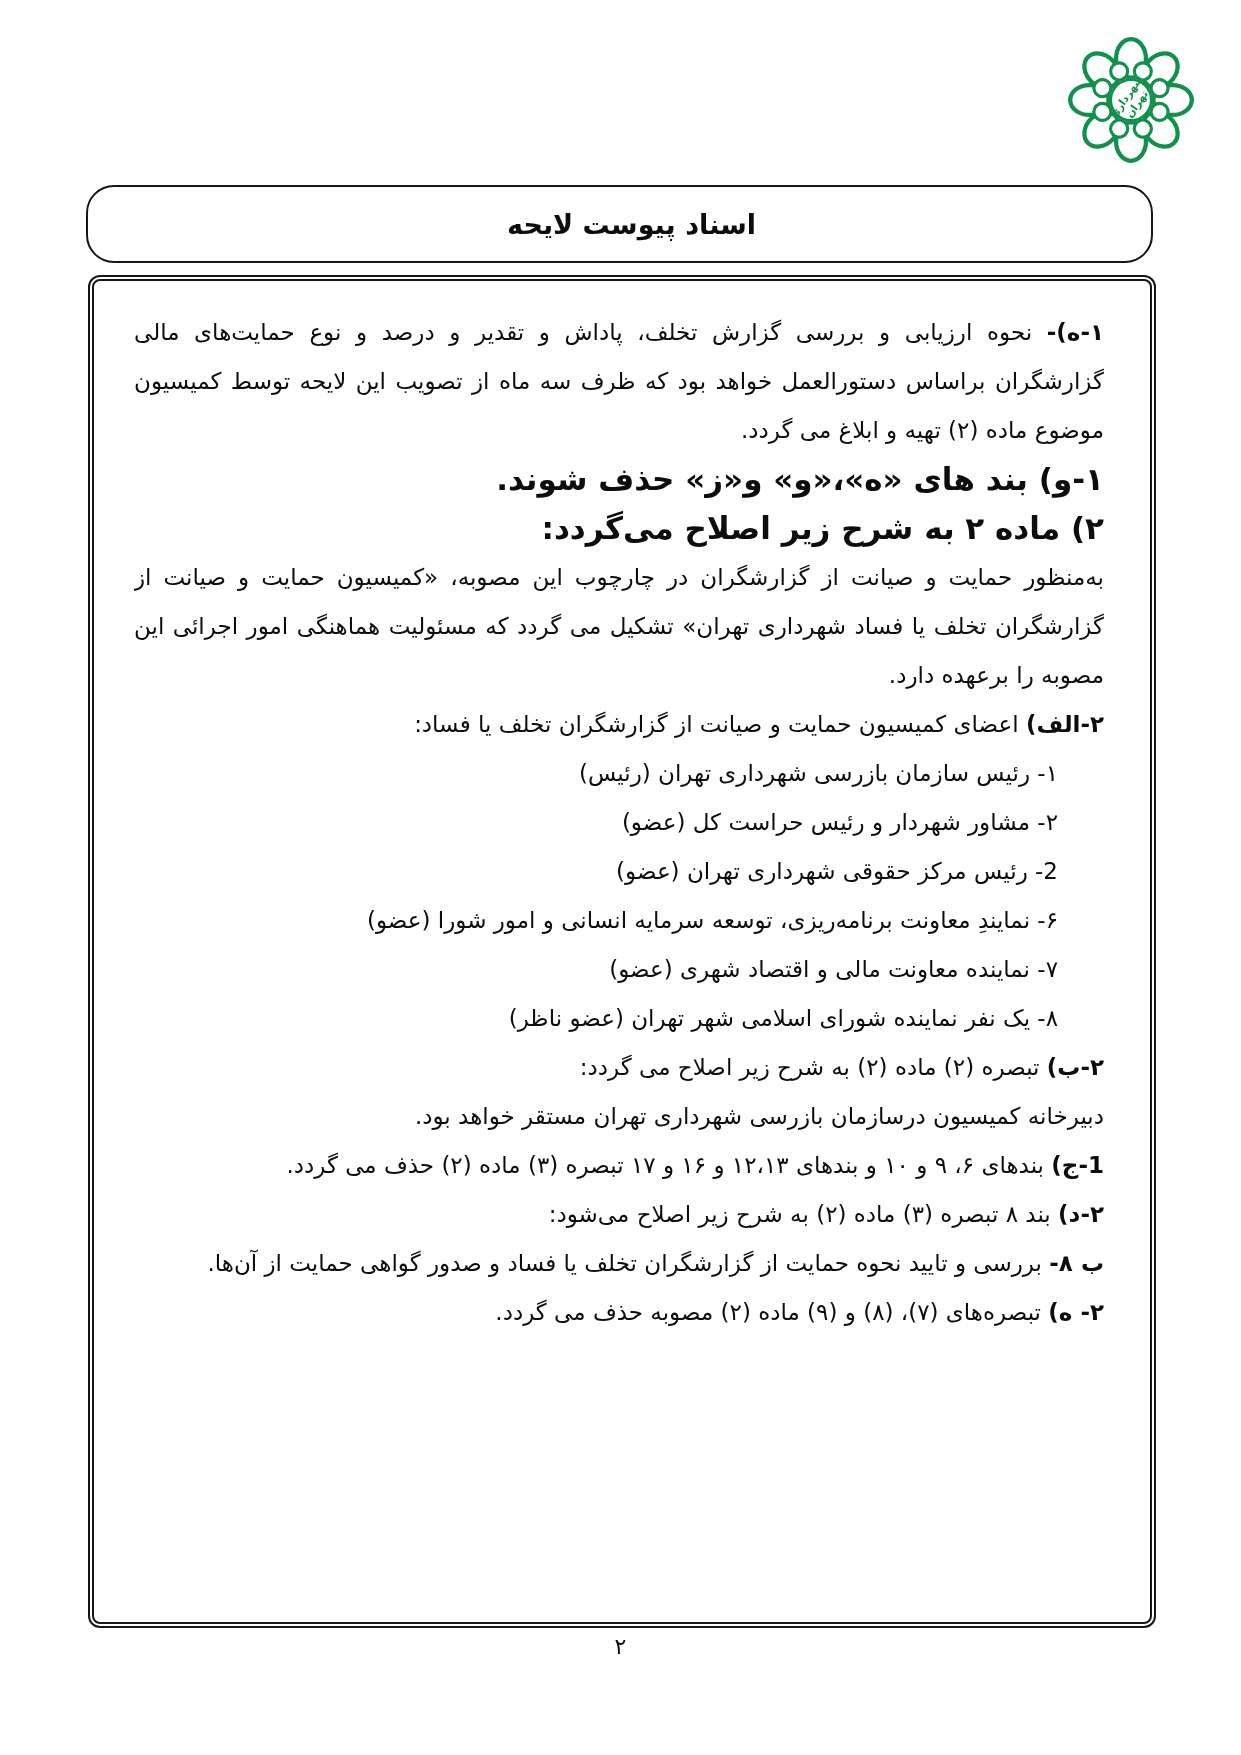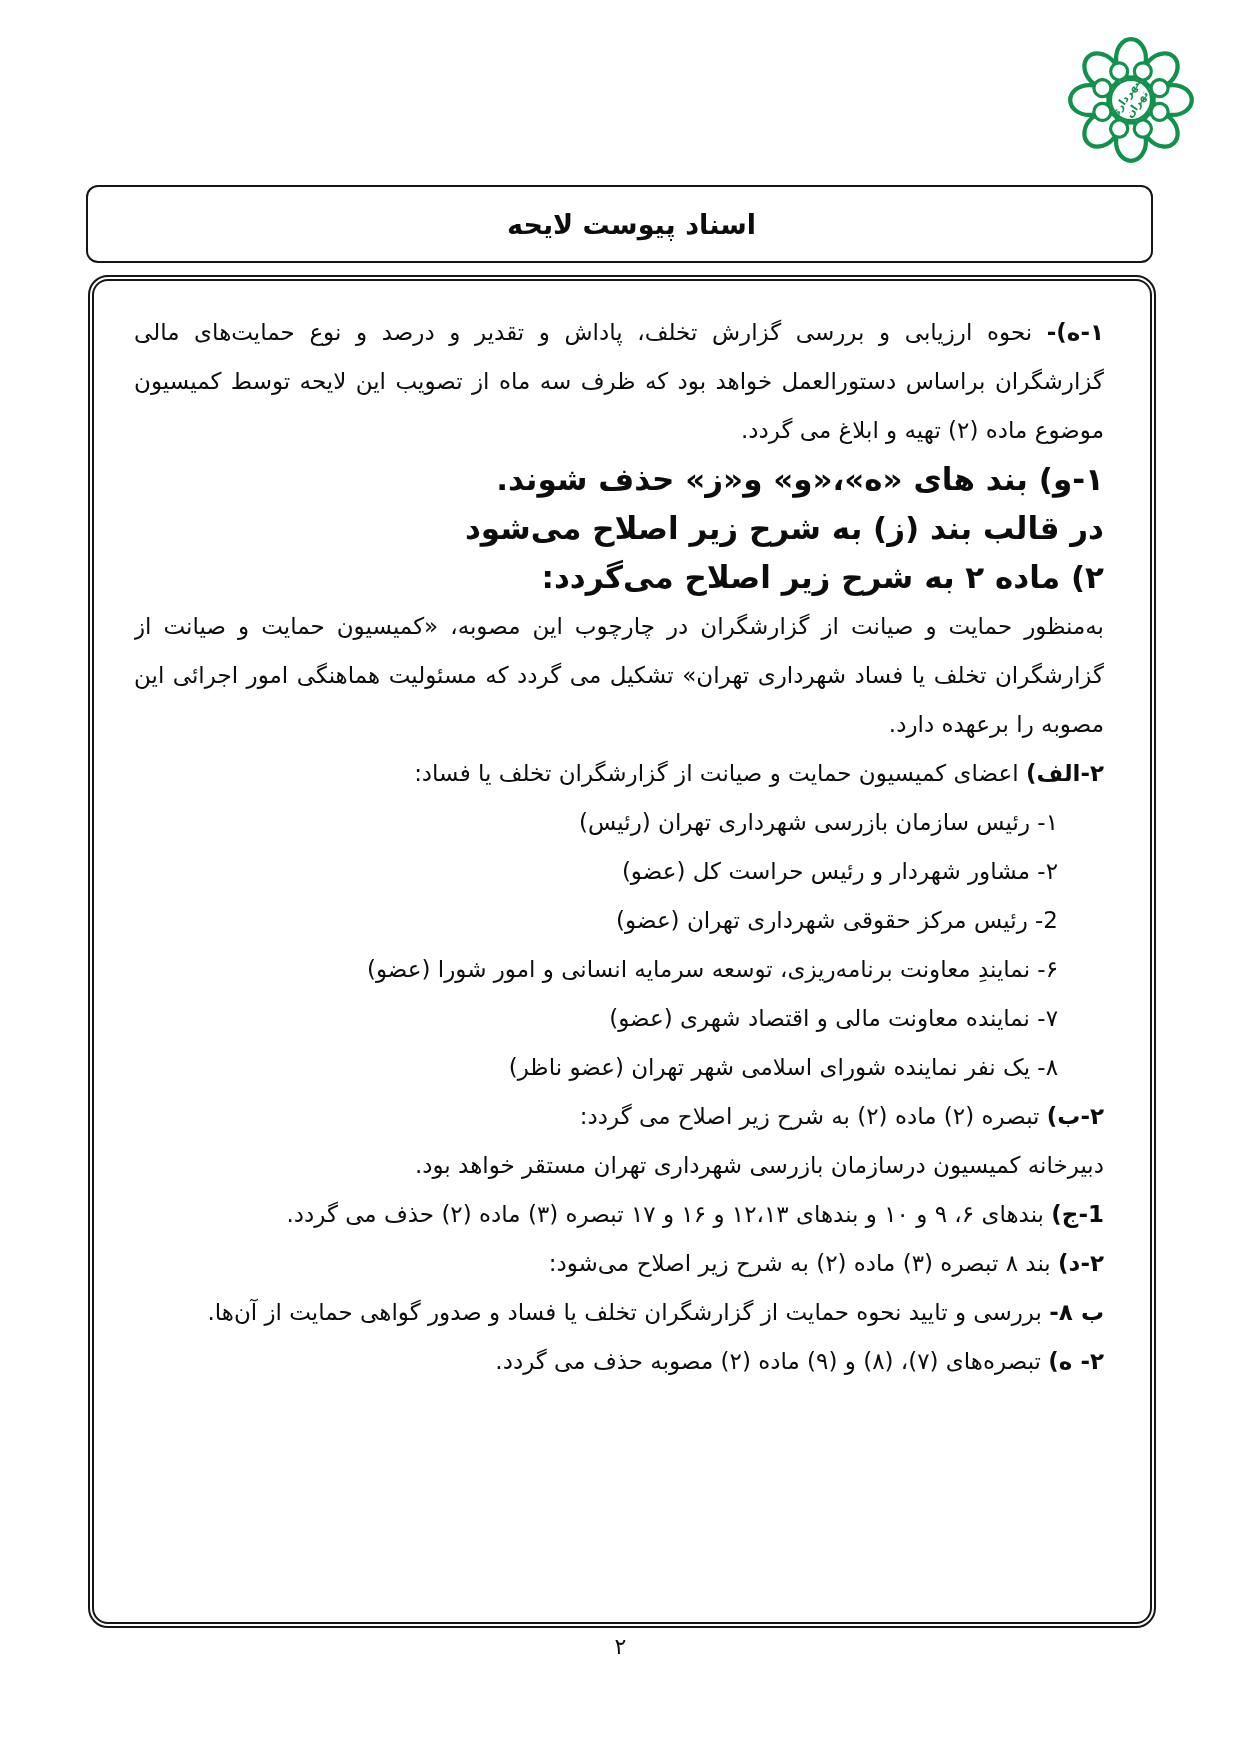--- a/index.html
+++ b/index.html
@@ -6,29 +6,29 @@
   body{
     width:1241px;height:1755px;position:relative;background:#ffffff;
     font-family:"DejaVu Sans",sans-serif;color:#0d0d0d;overflow:hidden;
     direction:rtl;
   }
   
   .logo{position:absolute;top:36px;left:1064px;width:134px;height:128px;}
   
   .title-box{
     position:absolute;top:185px;left:86px;width:1067px;height:78px;
-    border:2.5px solid #161616;border-radius:12px;
+    border:2.5px solid #161616;border-radius:28px;
     display:flex;align-items:center;justify-content:center;
     box-sizing:border-box;background:#fff;padding-left:24px;
   }
   .title-box .t{font-weight:bold;font-size:27px;letter-spacing:0;}
   
   .doc-box{
     position:absolute;top:275px;left:88px;width:1068px;height:1353px;
-    border:6px double #161616;border-radius:20px;
+    border:6px double #161616;border-radius:12px;
     box-sizing:border-box;background:#fff;
     padding:27px 46px 8px 40px;
   }
   .line{
     height:49px;line-height:49px;font-size:23px;
     white-space:nowrap;overflow:visible;
   }
   .line.just{
     text-align:justify;text-align-last:justify;white-space:normal;
     overflow:hidden;height:49px;
@@ -110,21 +110,20 @@
 
 <div class="title-box">
   <span class="t">اسناد پیوست لایحه</span>
 </div>
 
 <div class="doc-box" id="docBody">
     <div class="line just"><span class="lead">۱-ه)-</span> <span>نحوه ارزیابی و بررسی گزارش تخلف، پاداش و تقدیر و درصد و نوع حمایت‌های مالی</span></div>
     <div class="line just"><span>گزارشگران براساس دستورالعمل خواهد بود که ظرف سه ماه از تصویب این لایحه توسط کمیسیون</span></div>
     <div class="line right"><span>موضوع ماده (۲) تهیه و ابلاغ می گردد.</span></div>
     <div class="line head"><span>۱-و) بند های «ه»،«و» و«ز» حذف شوند.</span></div>
-    <div class="line head"><span>در قالب بند (ز) به شرح زیر اصلاح می‌شود</span></div>
     <div class="line head"><span>۲) ماده ۲ به شرح زیر اصلاح می‌گردد:</span></div>
     <div class="line just"><span>به‌منظور حمایت و صیانت از گزارشگران در چارچوب این مصوبه، «کمیسیون حمایت و صیانت از</span></div>
     <div class="line just"><span>گزارشگران تخلف یا فساد شهرداری تهران» تشکیل می گردد که مسئولیت هماهنگی امور اجرائی این</span></div>
     <div class="line right"><span>مصوبه را برعهده دارد.</span></div>
     <div class="line right"><span class="lead">۲-الف)</span> <span>اعضای کمیسیون حمایت و صیانت از گزارشگران تخلف یا فساد:</span></div>
     <div class="line item"><span>۱- رئیس سازمان بازرسی  شهرداری تهران (رئیس)</span></div>
     <div class="line item"><span>۲- مشاور شهردار و رئیس حراست کل (عضو)</span></div>
     <div class="line item"><span>2- رئیس مرکز حقوقی شهرداری تهران (عضو)</span></div>
     <div class="line item"><span>۶- نمایندِ معاونت برنامه‌ریزی، توسعه سرمایه انسانی و امور شورا (عضو)</span></div>
     <div class="line item"><span>۷- نماینده معاونت مالی و اقتصاد شهری (عضو)</span></div>

